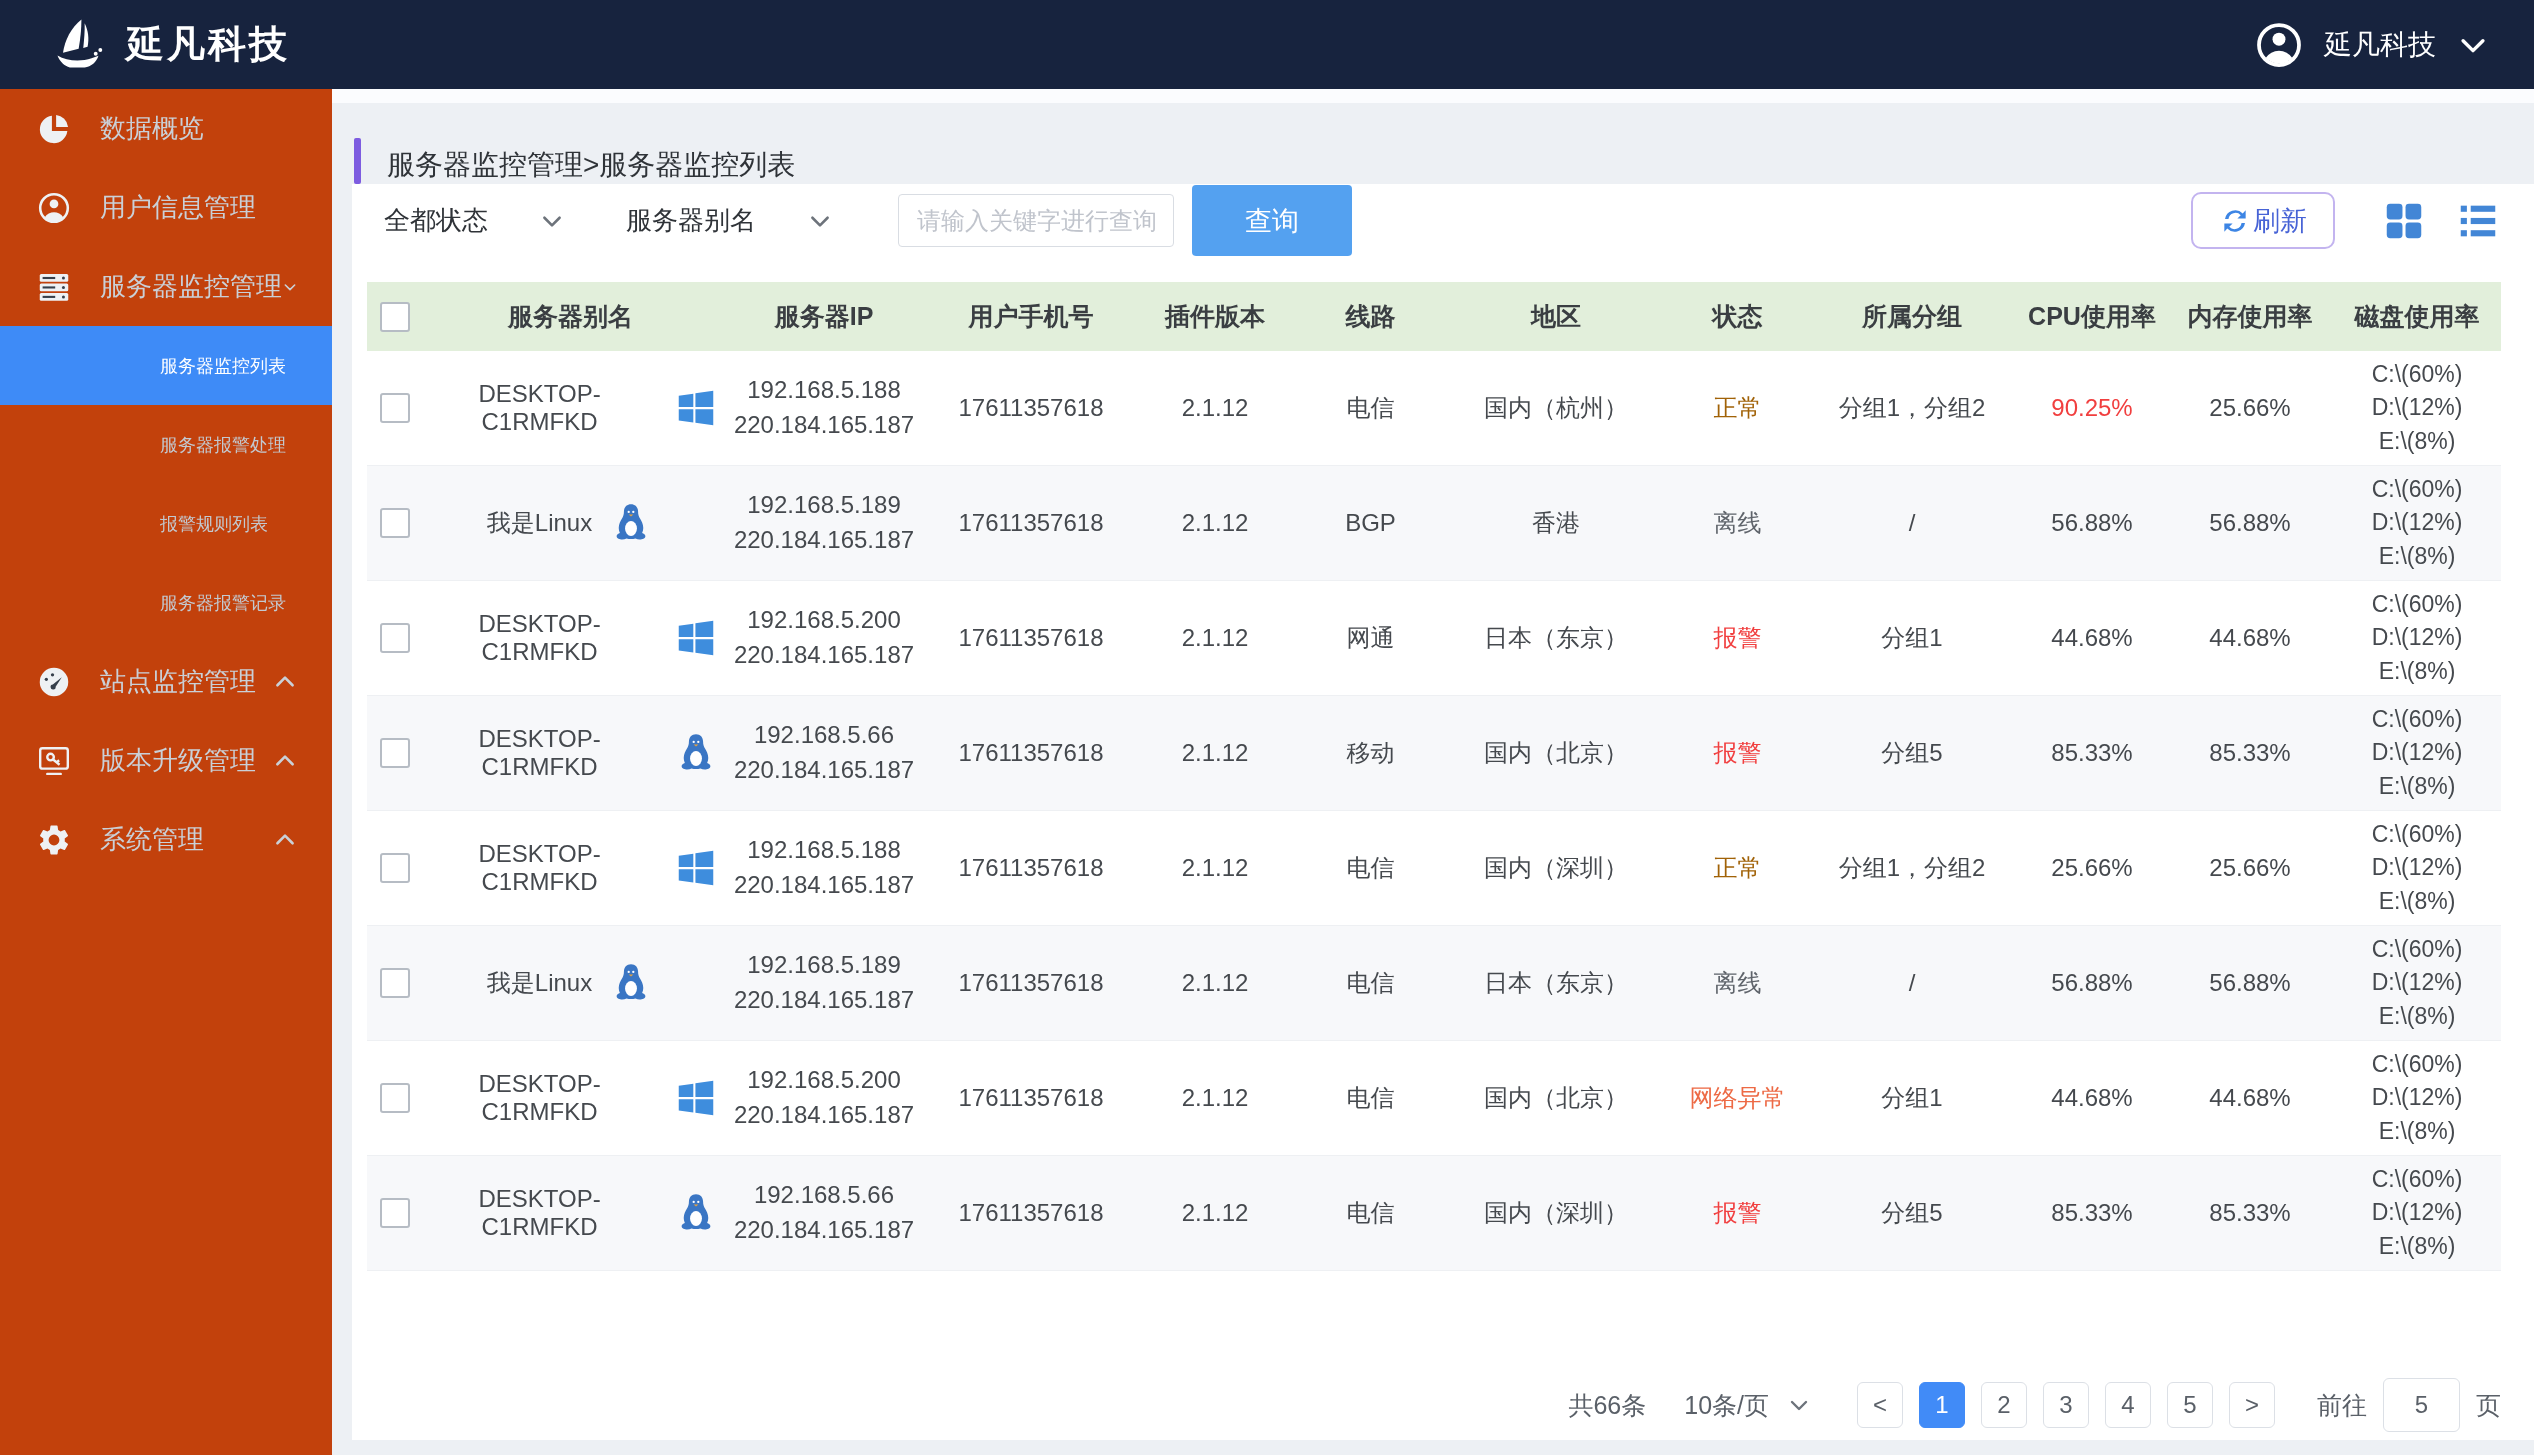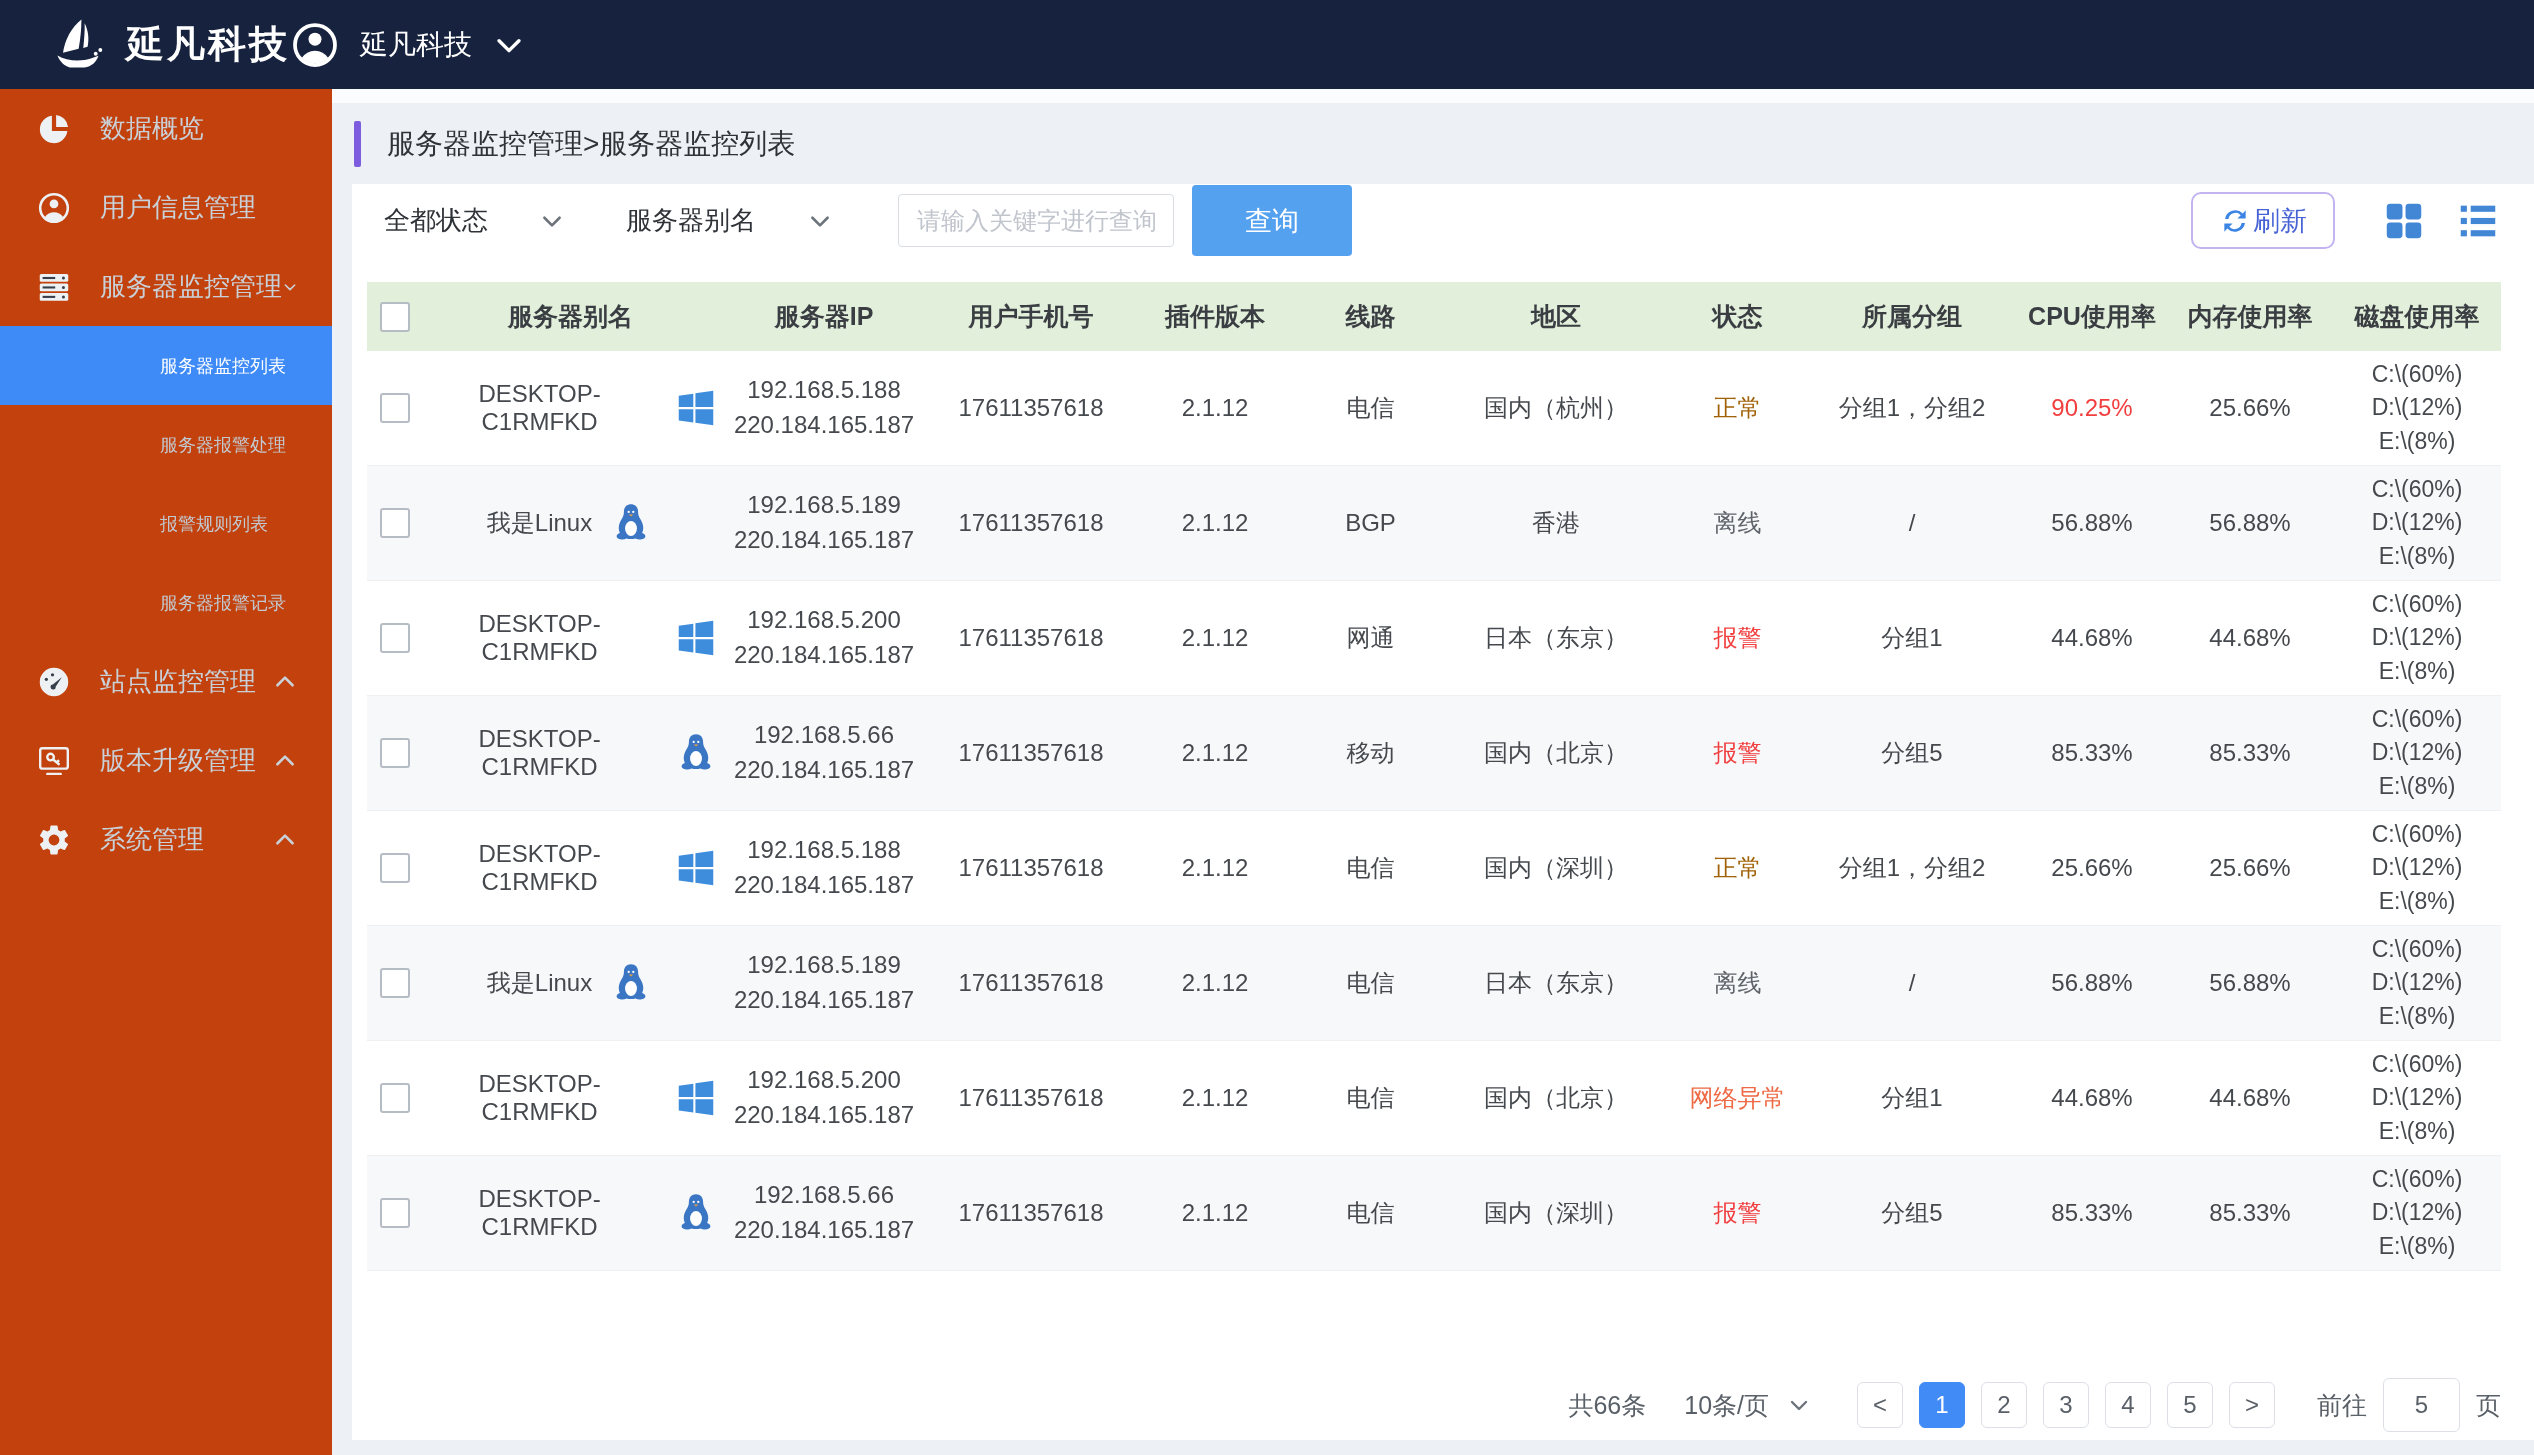--- a/index.html
+++ b/index.html
@@ -1,19 +1,19 @@
 <!DOCTYPE html>
 <html><head>
 <meta charset="utf-8">
 <style>
   html,body{margin:0;padding:0;background:#edf0f4;font-family:"Liberation Sans","DejaVu Sans",sans-serif;}
   .app{width:2534px;height:1455px;display:flex;flex-direction:column;overflow:hidden;}
 
   
-  .topbar{height:89px;background:#17233e;display:flex;align-items:center;justify-content:flex-start;
+  .topbar{height:89px;background:#17233e;display:flex;align-items:center;justify-content:space-between;
           padding:0 44px 0 51px;flex-shrink:0;}
   .brand{display:flex;align-items:center;gap:16px;}
   .brand svg{width:59px;height:59px;display:block;}
   .brand-name{color:#fff;font-size:38px;font-weight:bold;letter-spacing:3px;}
   .userbox{display:flex;align-items:center;gap:20px;color:#fff;}
   .userbox .avatar svg{width:50px;height:50px;display:block;}
   .user-name{font-size:28px;}
   .userbox .chev svg{width:34px;height:34px;display:block;}
 
   
@@ -26,21 +26,21 @@
   .side-item .ico{width:36px;height:36px;margin-right:28px;color:#eef1f4;flex-shrink:0;}
   .side-item .ico svg{width:100%;height:100%;display:block;}
   .side-item .lbl{flex:1;white-space:nowrap;}
   .side-item .arr{width:26px;height:26px;color:#cad0d7;}
   .side-item .arr svg{width:100%;height:100%;display:block;}
   .side-sub{height:79px;display:flex;align-items:center;padding-left:160px;font-size:18px;color:#c3c9d0;cursor:pointer;white-space:nowrap;}
   .side-sub.active{background:#3e8bf7;color:#fff;}
 
   
   .topstrip{height:14px;background:#fbfcfe;}
-  .crumb-band{height:81px;display:flex;align-items:center;padding-left:22px;}
+  .crumb-band{height:81px;display:flex;align-items:flex-end;padding-left:22px;}
   .crumb-bar{width:7px;height:46px;background:#7d5ce0;border-radius:2px;margin-right:26px;}
   .crumb-text{font-size:28px;color:#2f3338;}
 
   
   .card{flex:1;background:#fff;margin:0 0 15px 20px;padding:4px 33px 0 15px;display:flex;flex-direction:column;min-height:0;}
 
   
   .filters{display:flex;align-items:center;height:57px;margin:4px 0 0 17px;}
   .sel{display:flex;align-items:center;cursor:pointer;}
   .sel .sel-lbl{font-size:26px;color:#2f3338;}

